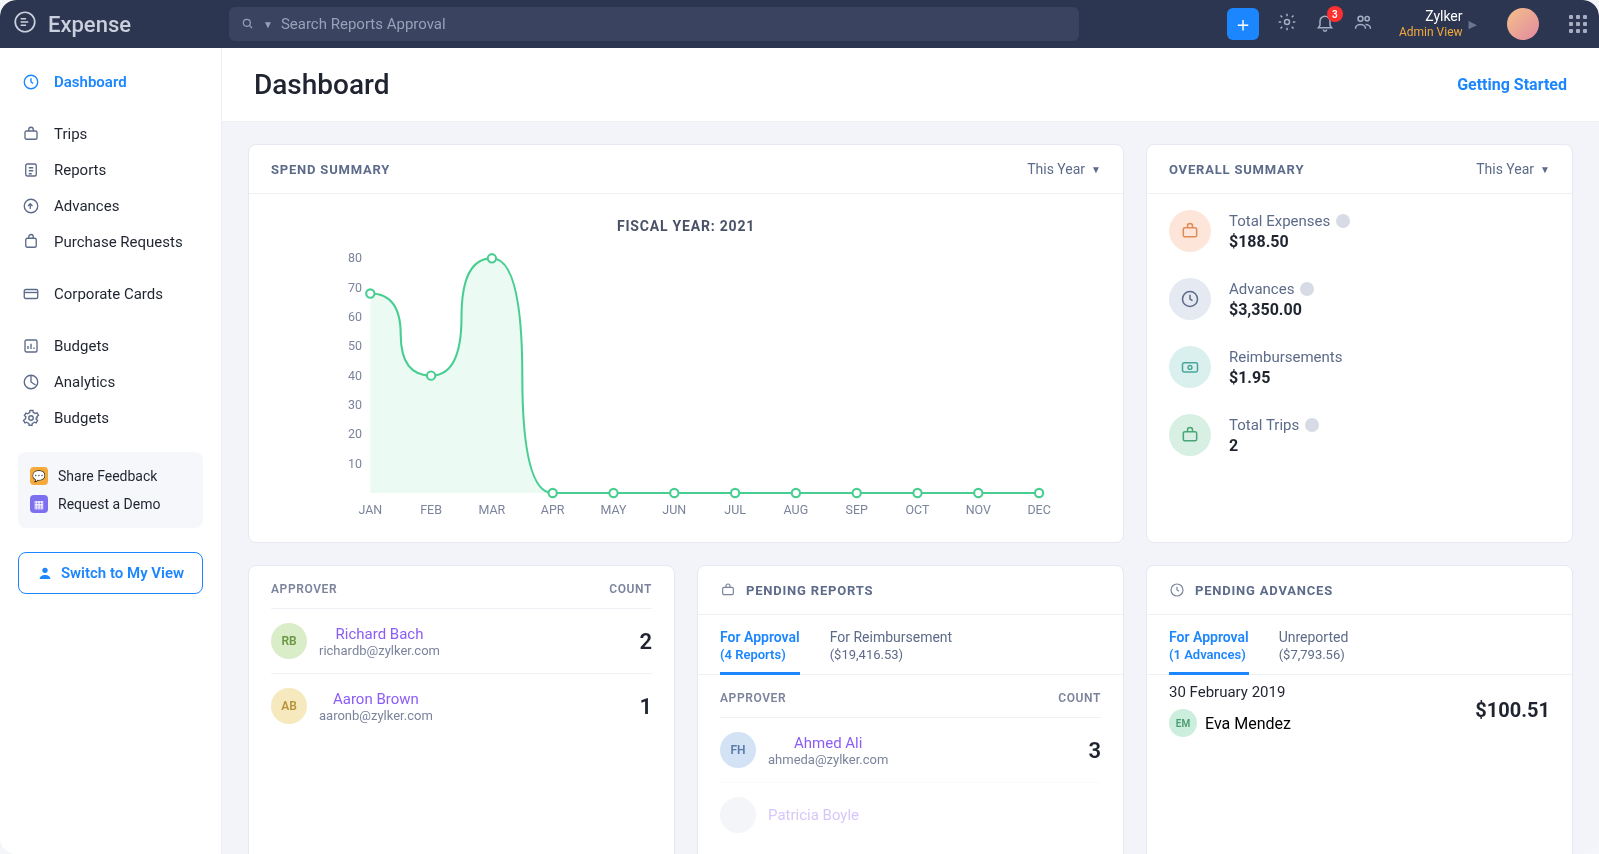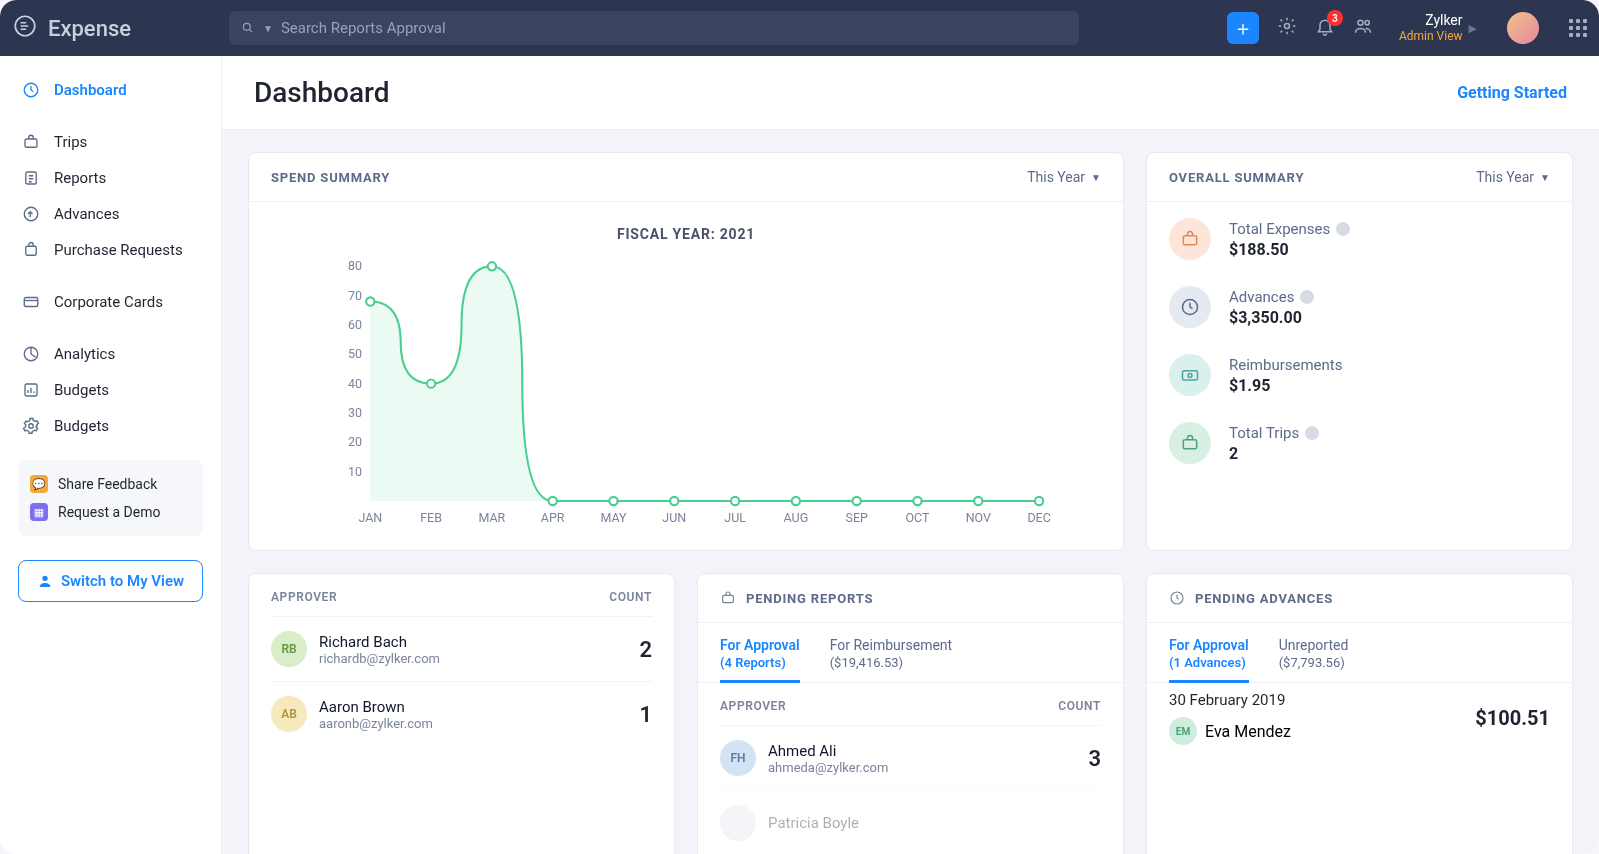--- a/index.html
+++ b/index.html
@@ -1,20 +1,20 @@
 <!DOCTYPE html>
 <html><head>
 <meta charset="utf-8">
 <style>
 * { margin: 0; padding: 0; box-sizing: border-box; font-family: -apple-system, BlinkMacSystemFont, "Segoe UI", Roboto, sans-serif; }
 body { background: #f5f6fa; width: 1599px; height: 854px; overflow: hidden; border-radius: 16px; }
 .container { border-radius: 16px; overflow: hidden; background: #fff; height: 100%; display: flex; flex-direction: column; }
 
 
-.topbar { background: #2c3651; height: 56px; display: flex; align-items: center; padding: 0 12px; gap: 12px; }
+.topbar { background: #2c3651; height: 48px; display: flex; align-items: center; padding: 0 12px; gap: 12px; }
 .logo-area { display: flex; align-items: center; gap: 10px; color: #c9cfdc; font-size: 22px; font-weight: 500; width: 205px; }
 .logo-icon svg { width: 26px; height: 26px; }
 .search-wrap { flex: 1; display: flex; align-items: center; background: #3a4460; border-radius: 6px; height: 34px; padding: 0 12px; max-width: 850px; margin-right: auto; gap: 8px; }
 .search-wrap svg { width: 14px; height: 14px; }
 .search-wrap input { flex: 1; background: transparent; border: none; color: #fff; font-size: 15px; outline: none; }
 .search-wrap input::placeholder { color: #98a1b8; }
 .top-actions { display: flex; align-items: center; gap: 18px; }
 .plus-btn { background: #1c86ff; width: 32px; height: 32px; border-radius: 6px; display: flex; align-items: center; justify-content: center; color: #fff; font-size: 20px; cursor: pointer; }
 .top-icon { color: #a7aec3; cursor: pointer; position: relative; }
 .top-icon svg { width: 20px; height: 20px; }
@@ -67,21 +67,21 @@
 .sum-label { font-size: 15px; color: #5d6b8a; display: flex; align-items: center; gap: 6px; }
 .sum-label .info-ico { width: 14px; height: 14px; border-radius: 50%; background: #d7dbe5; display: inline-block; }
 .sum-val { font-size: 16px; font-weight: 700; color: #1f2430; }
 
 
 .pend-body { padding: 0 22px 14px; }
 .pend-thead { display: flex; justify-content: space-between; padding: 16px 0 12px; font-size: 12px; color: #7b849c; letter-spacing: 0.6px; font-weight: 600; }
 .pend-row { display: flex; align-items: center; justify-content: space-between; padding: 14px 0; border-top: 1px solid #f0f2f7; }
 .pend-left { display: flex; align-items: center; gap: 12px; }
 .avatar-c { width: 36px; height: 36px; border-radius: 50%; display: flex; align-items: center; justify-content: center; font-size: 12px; font-weight: 600; }
-.pend-name { font-size: 15px; color: #0f172a; }
+.pend-name { font-size: 15px; color: #8b5cf6; text-align: center; }
 .pend-email { font-size: 13px; color: #7b849c; }
 .pend-count { font-size: 22px; font-weight: 600; color: #1f2430; }
 
 .tabs { display: flex; gap: 30px; padding: 14px 22px 0; border-bottom: 1px solid #eef0f5; }
 .tab { padding-bottom: 12px; font-size: 14px; color: #5d6b8a; position: relative; cursor: pointer; }
 .tab.active { color: #1c86ff; font-weight: 600; }
 .tab.active::after { content: ""; position: absolute; bottom: -1px; left: 0; right: 0; height: 3px; background: #1c86ff; }
 .tab2 .sub { display: block; font-size: 13px; margin-top: 2px; }
 
 .adv-body { padding: 0 22px; }
@@ -203,31 +203,31 @@
       <div class="nav-item">
         <svg viewBox="0 0 24 24" fill="none" stroke="#5d6b8a" stroke-width="1.8">
             <rect x="3" y="6" width="18" height="12" rx="2"></rect>
             <path d="M3 10h18"></path>
           </svg>
         <span>Corporate Cards</span>
       </div>
       <div class="nav-spacer"></div>
       <div class="nav-item">
         <svg viewBox="0 0 24 24" fill="none" stroke="#5d6b8a" stroke-width="1.8">
+            <rect x="4" y="4" width="16" height="16" rx="2"></rect>
+            <path d="M8 16v-4M12 16v-7M16 16v-2"></path>
+          </svg>
+        <span>Budgets</span>
+      </div>
+      <div class="nav-item">
+        <svg viewBox="0 0 24 24" fill="none" stroke="#5d6b8a" stroke-width="1.8">
             <circle cx="12" cy="12" r="9"></circle>
             <path d="M12 3v9l6 4"></path>
           </svg>
         <span>Analytics</span>
-      </div>
-      <div class="nav-item">
-        <svg viewBox="0 0 24 24" fill="none" stroke="#5d6b8a" stroke-width="1.8">
-            <rect x="4" y="4" width="16" height="16" rx="2"></rect>
-            <path d="M8 16v-4M12 16v-7M16 16v-2"></path>
-          </svg>
-        <span>Budgets</span>
       </div>
       <div class="nav-item">
         <svg viewBox="0 0 24 24" fill="none" stroke="#5d6b8a" stroke-width="1.8">
             <circle cx="12" cy="12" r="3"></circle>
             <path d="M19 12a7 7 0 01-.2 1.6l2 1.5-2 3.4-2.3-.9a7 7 0 01-2.8 1.6l-.3 2.4h-4l-.3-2.4a7 7 0 01-2.8-1.6l-2.3.9-2-3.4 2-1.5A7 7 0 015 12a7 7 0 01.2-1.6l-2-1.5 2-3.4 2.3.9a7 7 0 012.8-1.6L10.6 2h4l.3 2.4a7 7 0 012.8 1.6l2.3-.9 2 3.4-2 1.5c.1.5.2 1 .2 1.6z"></path>
           </svg>
         <span>Budgets</span>
       </div>
 
       <div class="feedback-box">

